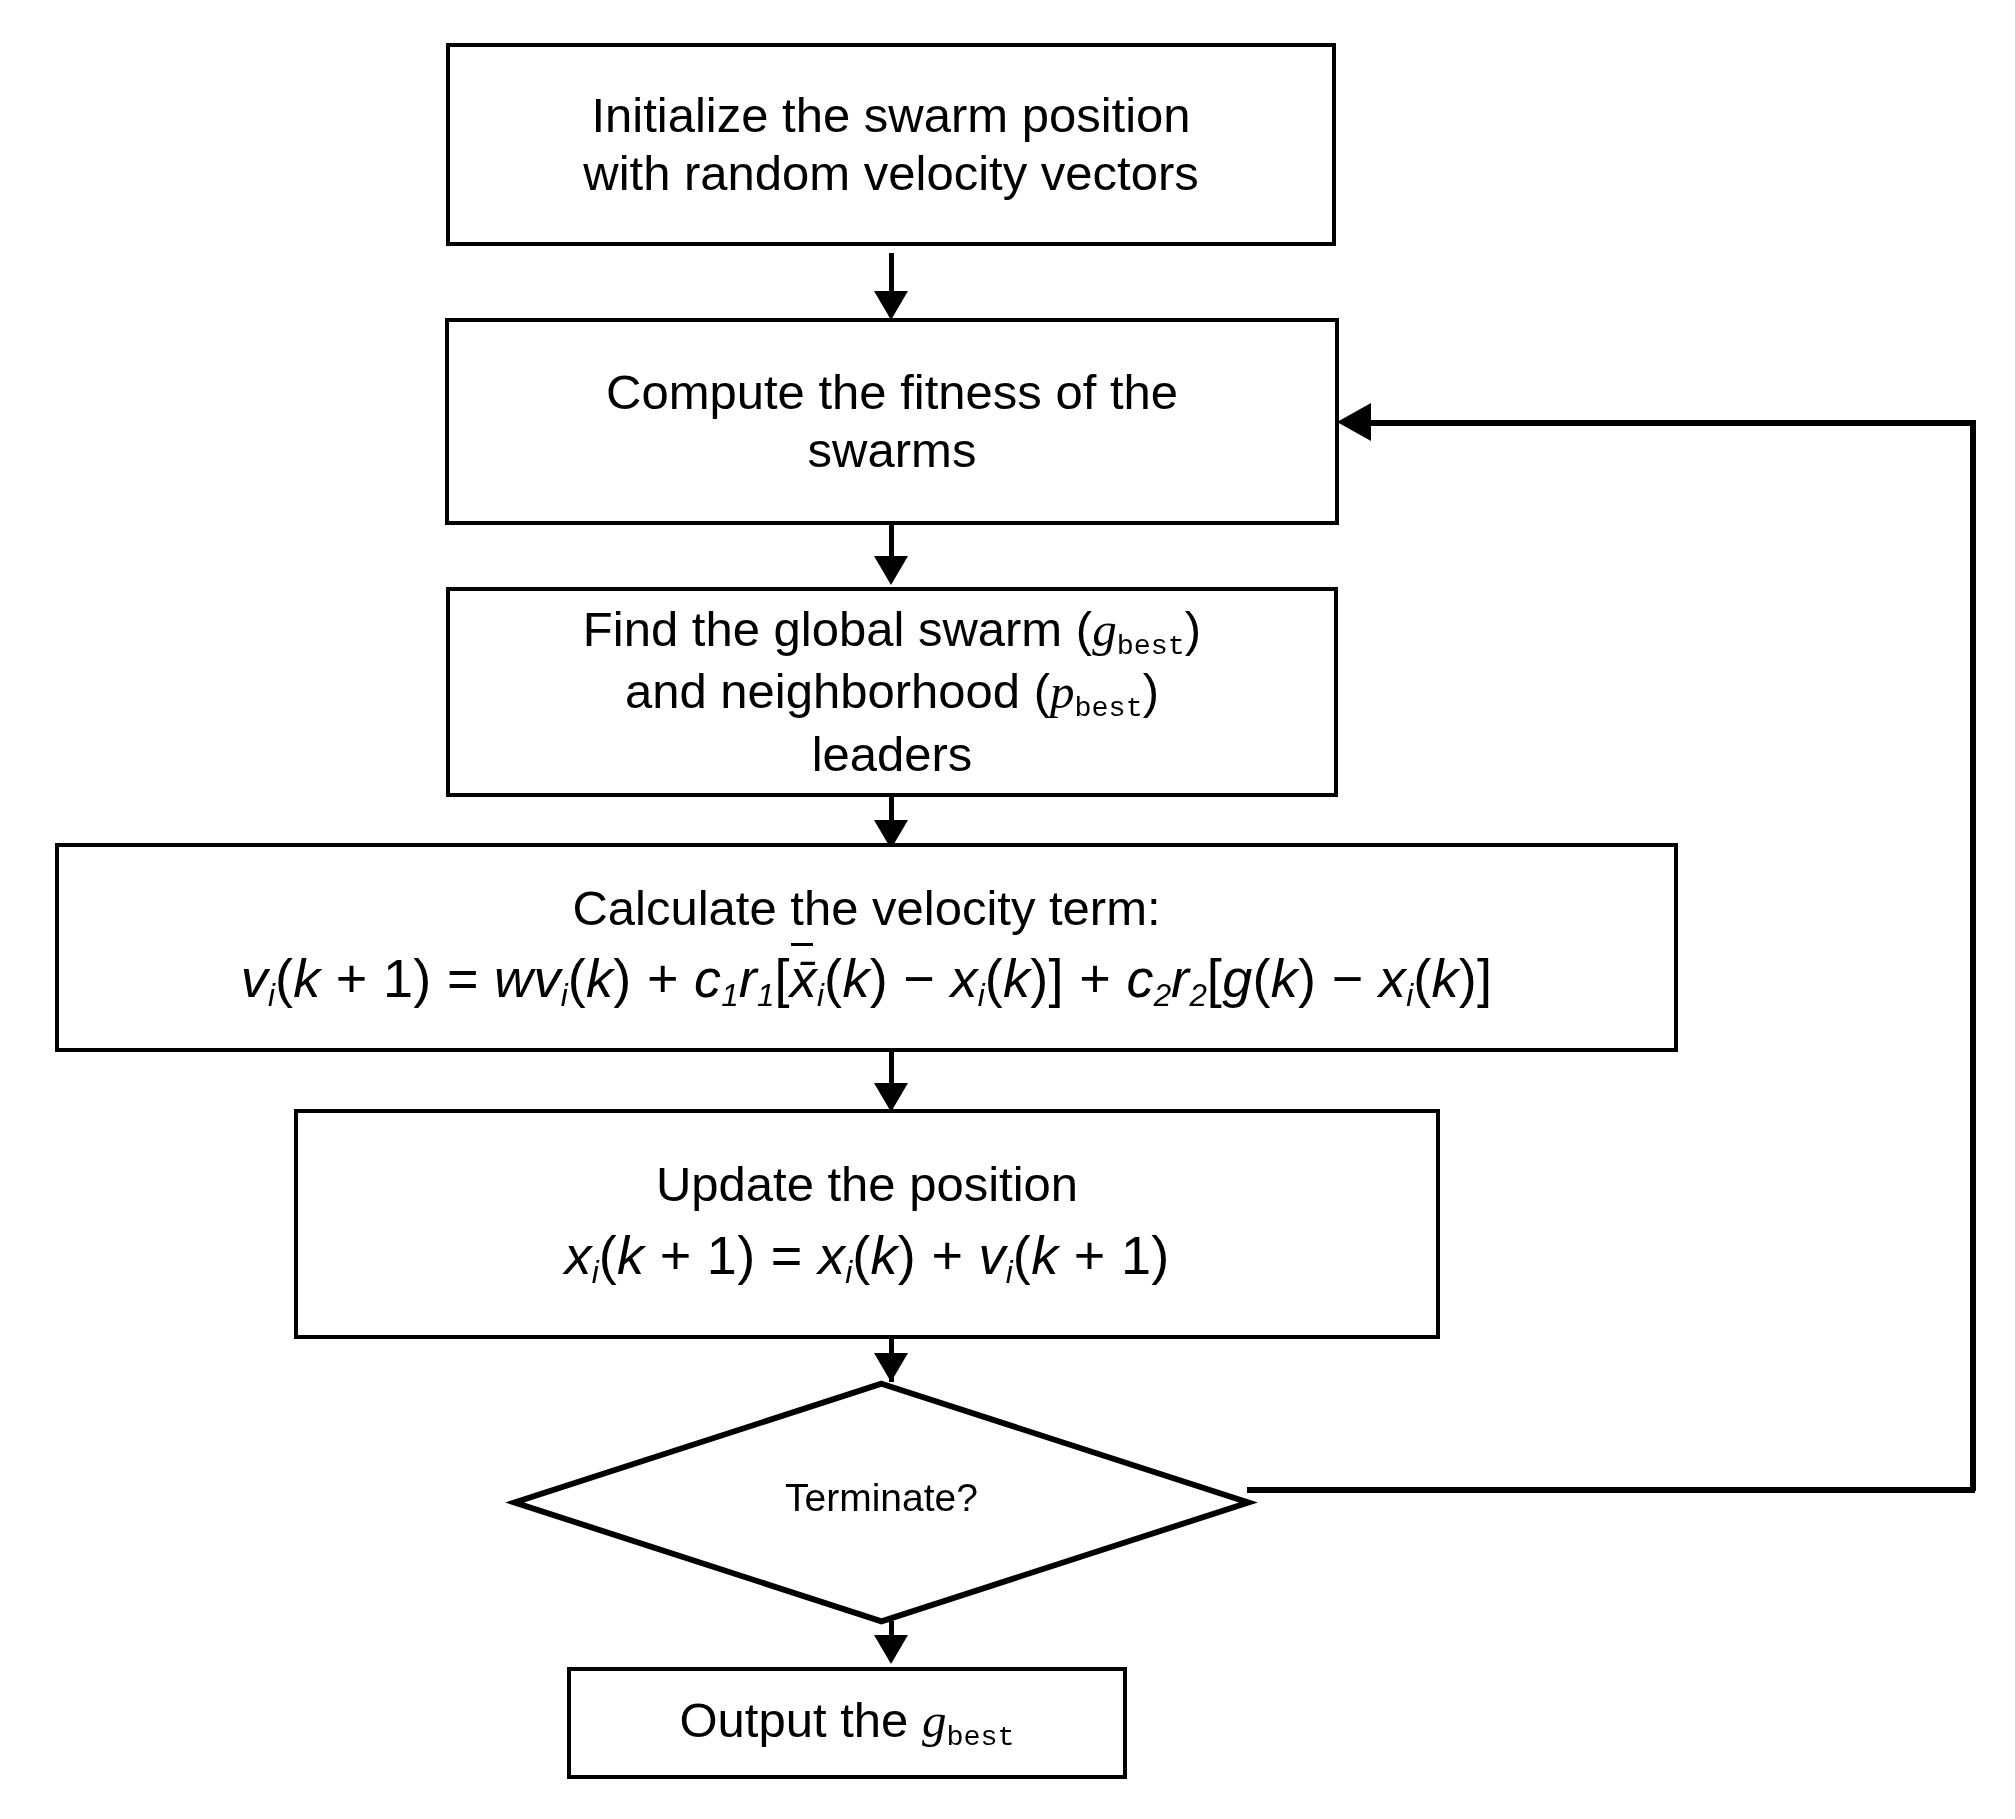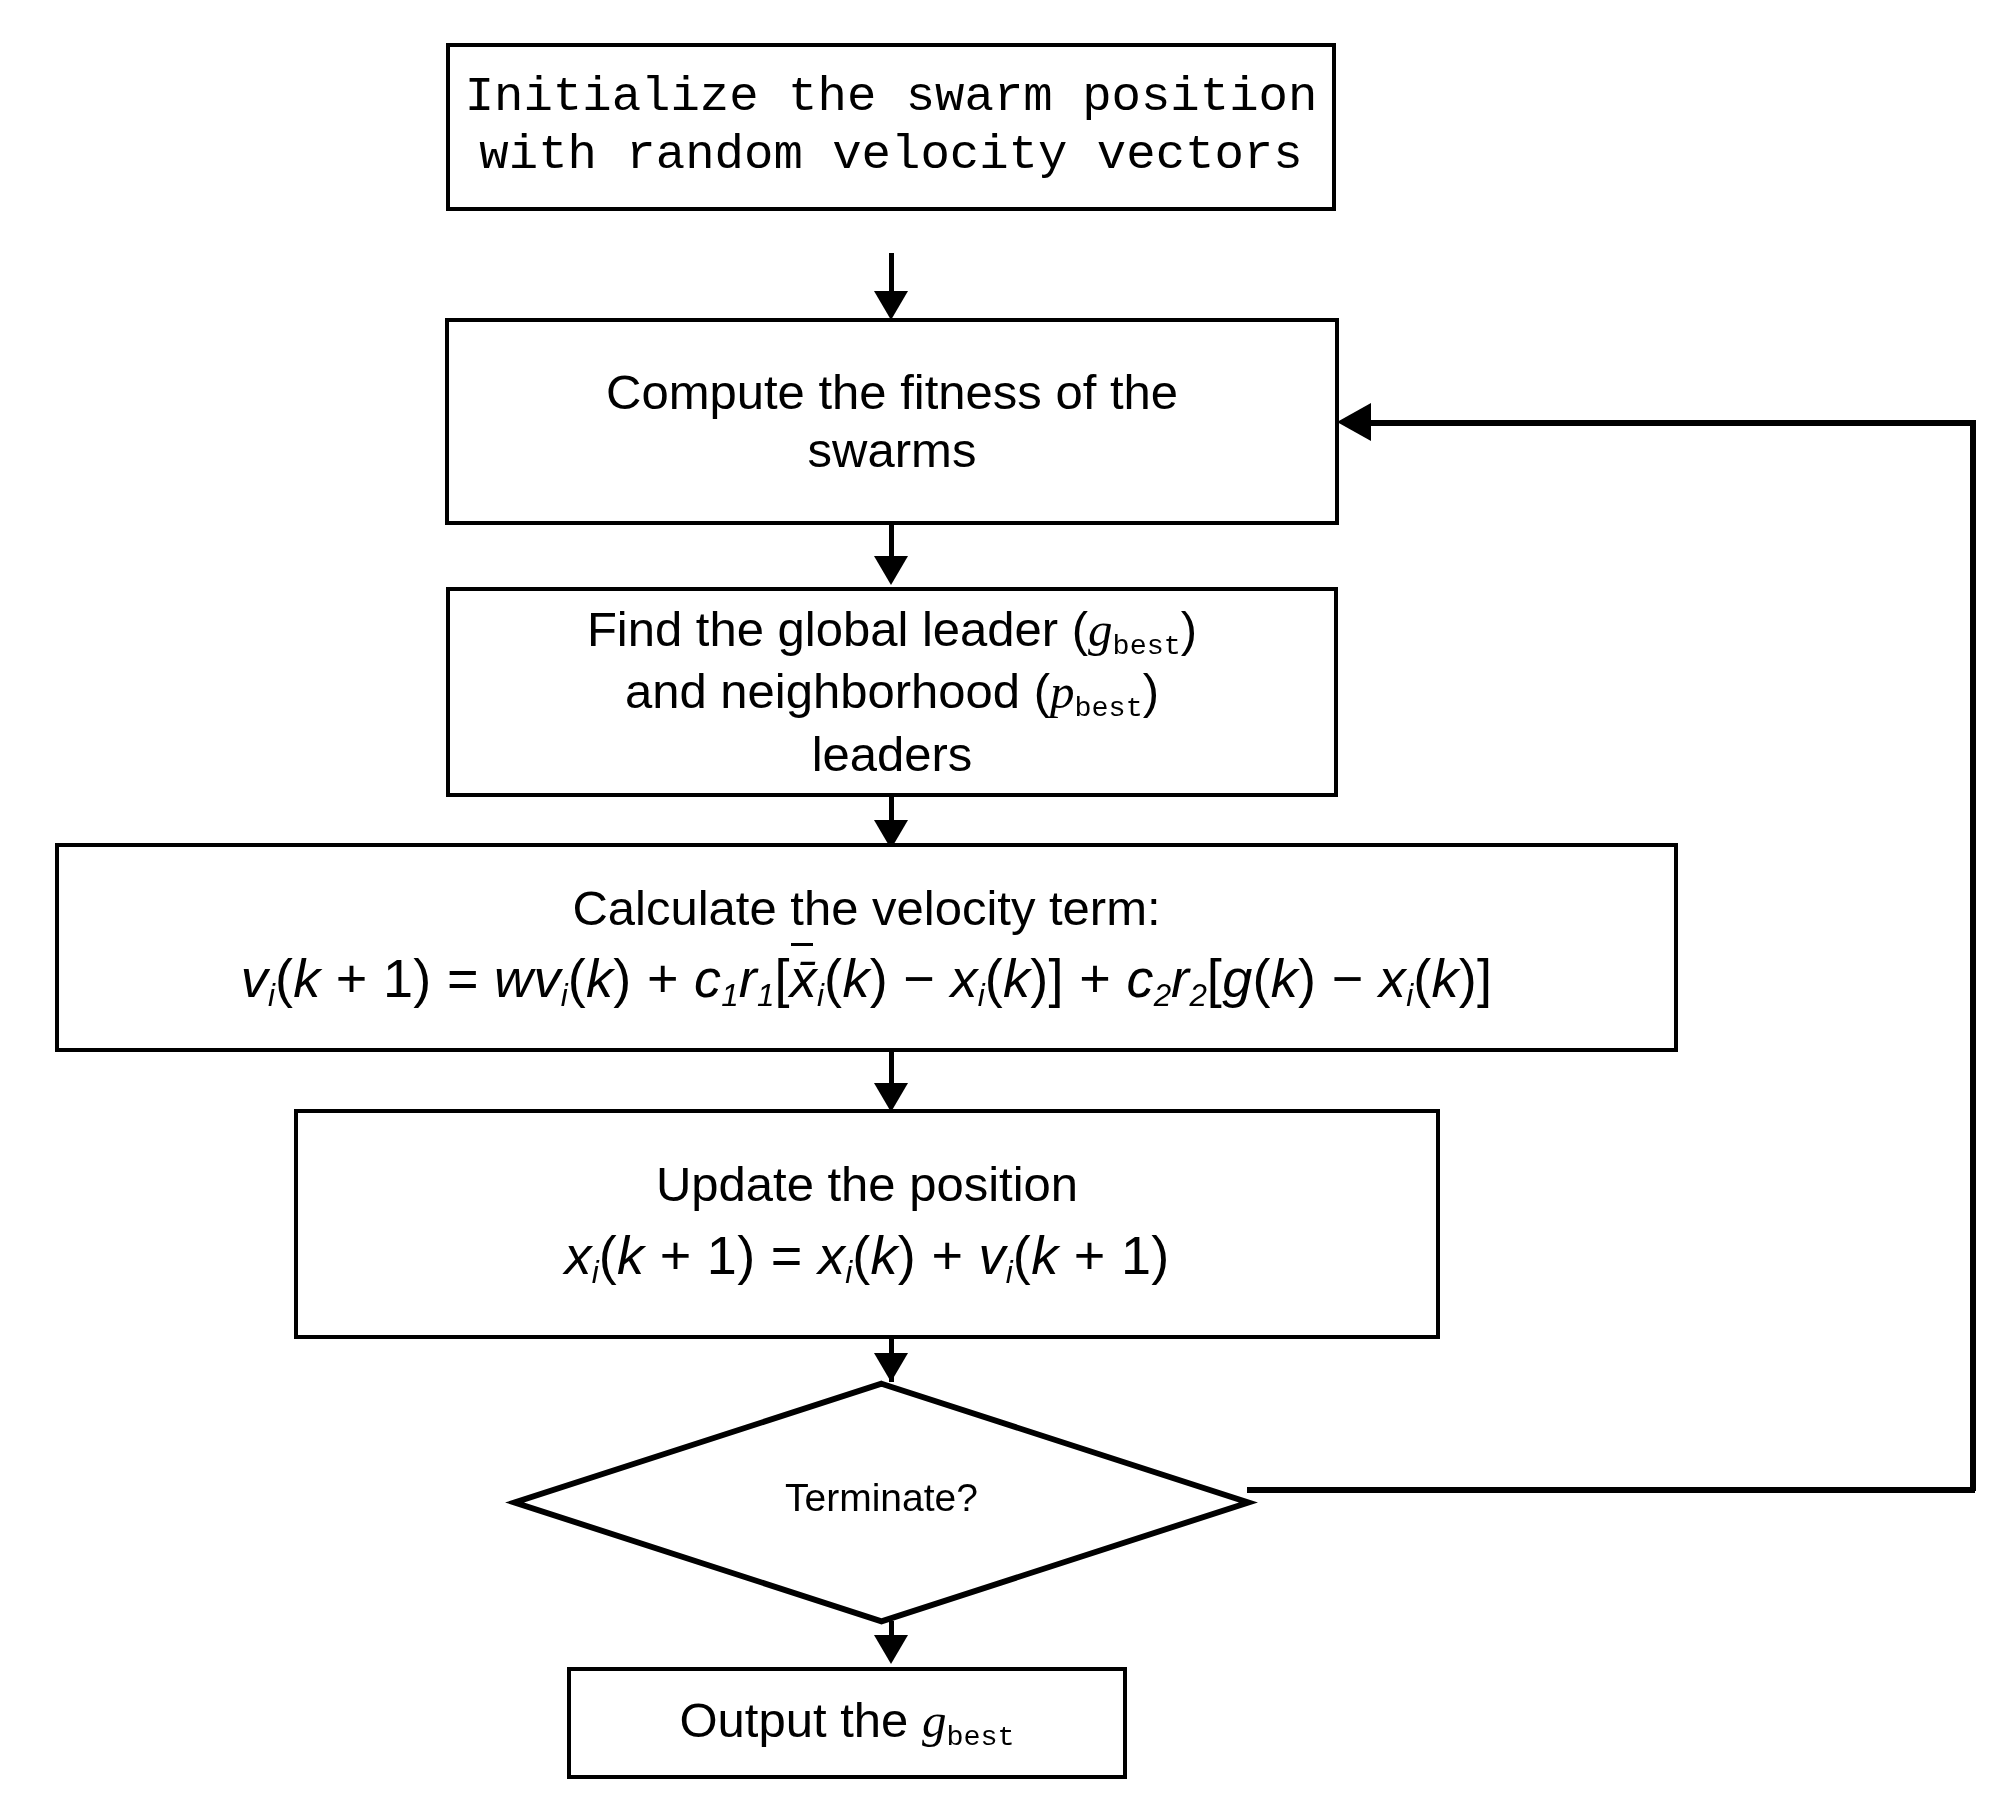--- a/index.html
+++ b/index.html
@@ -114,39 +114,39 @@
     border-top: 19.7px solid transparent;
     border-bottom: 19.7px solid transparent;
     border-right: 34px solid #000000;
   }
 </style>
 </head>
 <body>
 
 <div id="canvas">
 
-  <div class="node" style="left:446px; top:43px; width:890px; height:168px;font-family:Liberation Mono, monospace;">
+  <div class="node" style="left:446px; top:43px; width:890px; height:203px;">
     <span class="ln">Initialize the swarm position</span>
     <span class="ln">with random velocity vectors</span>
   </div>
 
   <div class="vline" style="left:889px; top:253px; height:43px;"></div>
   <div class="arrow-down" style="left:874px; top:291px;"></div>
 
   <div class="node" style="left:445px; top:318px; width:894px; height:207px;">
     <span class="ln">Compute the fitness of the</span>
     <span class="ln">swarms</span>
   </div>
 
   <div class="vline" style="left:889px; top:525px; height:35px;"></div>
   <div class="arrow-down" style="left:874px; top:556px;"></div>
 
   <div class="node" style="left:446px; top:587px; width:892px; height:210px;">
     <span class="ln">
-      <span>Find the global leader (</span><span class="ital-g">g</span><span class="sub-best">best</span><span>)</span>
+      <span>Find the global swarm (</span><span class="ital-g">g</span><span class="sub-best">best</span><span>)</span>
     </span>
     <span class="ln">
       <span>and neighborhood (</span><span class="ital-g">p</span><span class="sub-best">best</span><span>)</span>
     </span>
     <span class="ln">leaders</span>
   </div>
 
   <div class="vline" style="left:889px; top:797px; height:34px;"></div>
   <div class="arrow-down" style="left:874px; top:820px;"></div>
 

